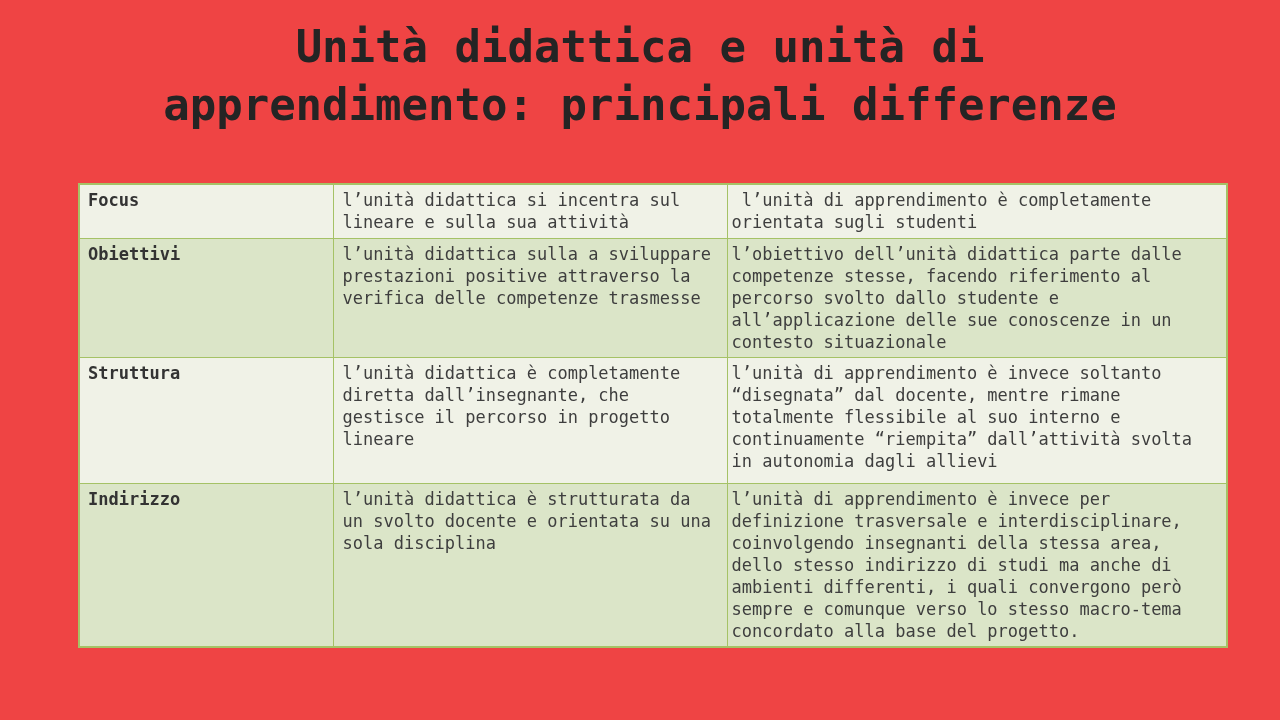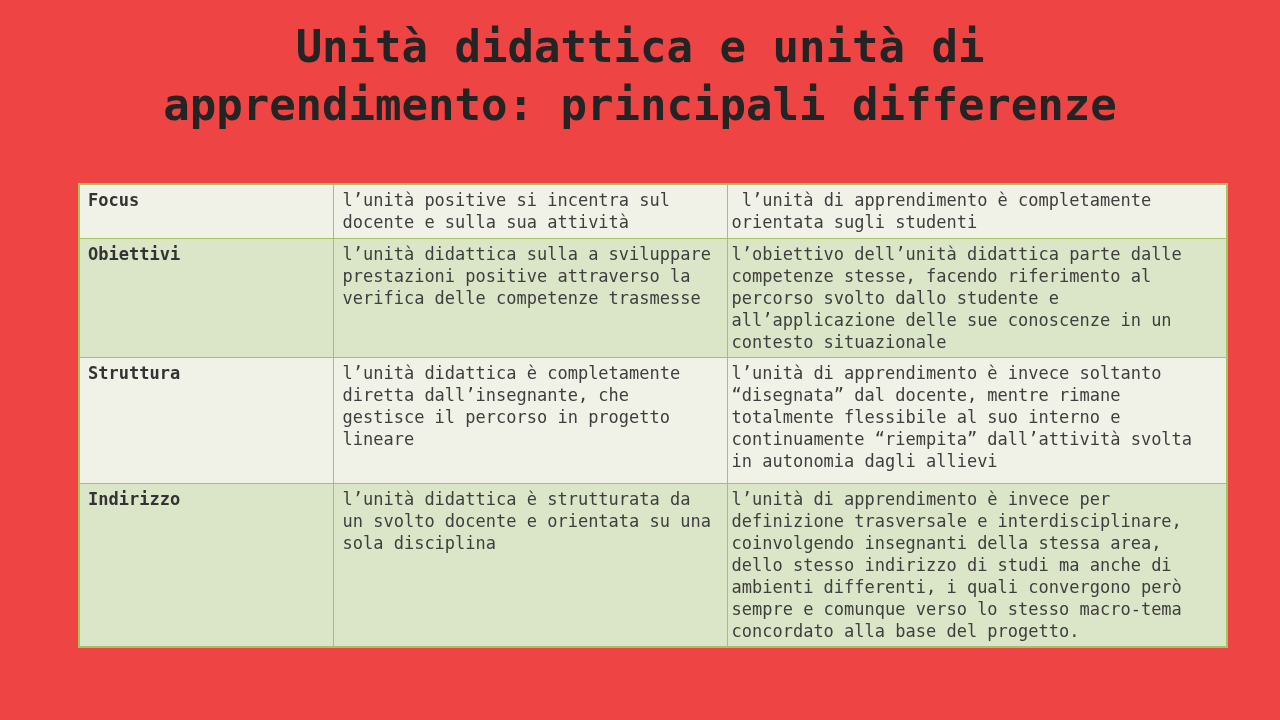--- a/index.html
+++ b/index.html
@@ -77,21 +77,21 @@
 
   <table class="cmp">
     <colgroup>
       <col style="width:254px">
       <col style="width:394px">
       <col style="width:500px">
     </colgroup>
     <tbody>
       <tr class="row light r1">
         <td class="label">Focus</td>
-        <td class="c2">l’unità positive si incentra sul docente e sulla sua attività</td>
+        <td class="c2">l’unità didattica si incentra sul lineare e sulla sua attività</td>
         <td class="c3"> l’unità di apprendimento è completamente orientata sugli studenti</td>
       </tr>
       <tr class="row dark r2">
         <td class="label">Obiettivi</td>
         <td class="c2">l’unità didattica sulla a sviluppare prestazioni positive attraverso la verifica delle competenze trasmesse</td>
         <td class="c3">l’obiettivo dell’unità didattica parte dalle competenze stesse, facendo riferimento al percorso svolto dallo studente e all’applicazione delle sue conoscenze in un contesto situazionale</td>
       </tr>
       <tr class="row light r3">
         <td class="label">Struttura</td>
         <td class="c2">l’unità didattica è completamente diretta dall’insegnante, che gestisce il percorso in progetto lineare</td>

